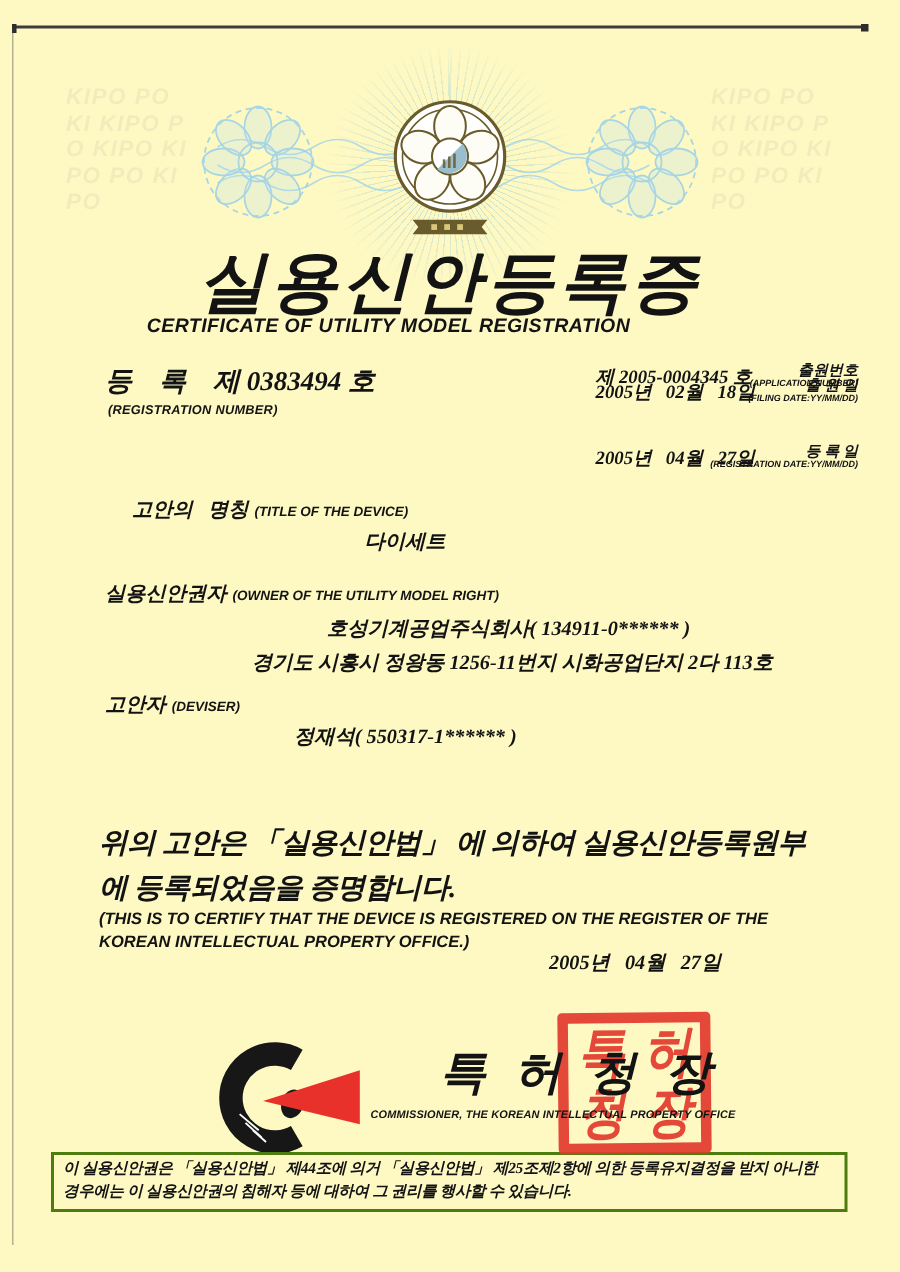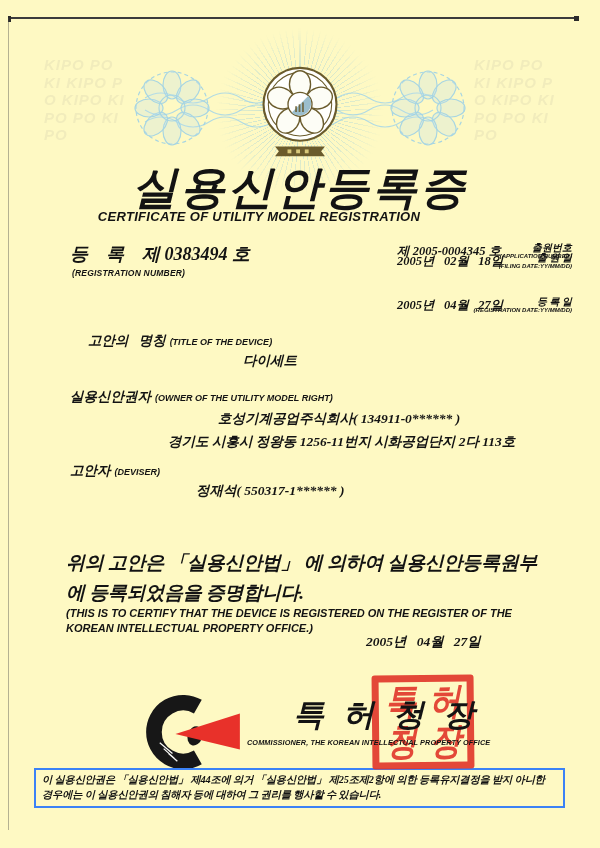--- a/index.html
+++ b/index.html
@@ -63,21 +63,21 @@
   .issuer-title{left:293px;top:694px;font-size:31px;font-weight:bold;letter-spacing:19px;
                 font-family:"Liberation Sans","DejaVu Sans",sans-serif;z-index:6;}
   .issuer-en{left:247px;top:738px;font-size:7.3px;font-weight:bold;letter-spacing:.1px;z-index:6;}
   .seal{left:372px;top:675px;width:88px;height:80px;border:7px solid #e23b2e;border-radius:3px;
         display:grid;grid-template-columns:1fr 1fr;place-items:center;color:#e23b2e;
         transform:rotate(-.6deg);z-index:4;opacity:.93;}
   .seal span{font-family:"Liberation Sans","DejaVu Sans",sans-serif;font-weight:800;
              font-size:28px;line-height:1;transform:scale(1.12,1.32);}
 
   
-  .note-box{left:34px;top:768px;width:515px;border:2px solid #3b82f6;padding:3px 6px 4px 6px;
+  .note-box{left:34px;top:768px;width:515px;border:2px solid #4d7c0f;padding:3px 6px 4px 6px;
             font-size:10.3px;font-weight:bold;line-height:14.5px;letter-spacing:-.2px;}
 </style>
 </head>
 <body>
 
 <div class="page">
 
   <div class="abs rule-top"></div>
   <div class="abs rule-top-cap-l"></div>
   <div class="abs rule-top-cap-r"></div>

